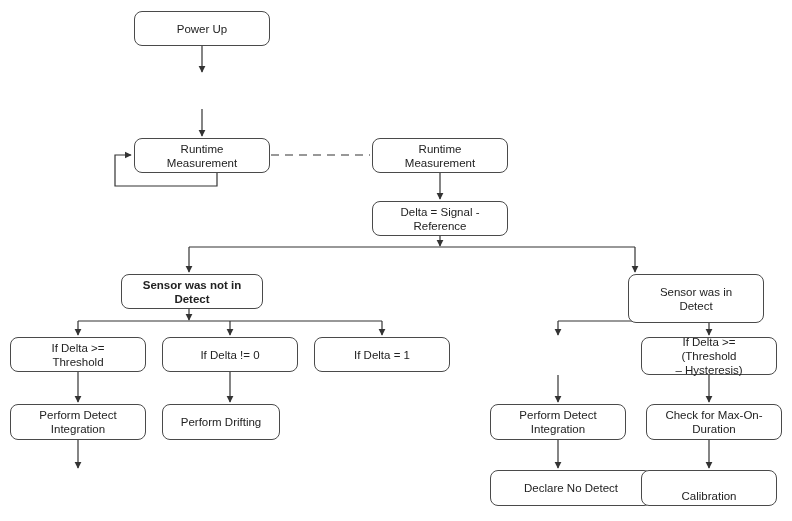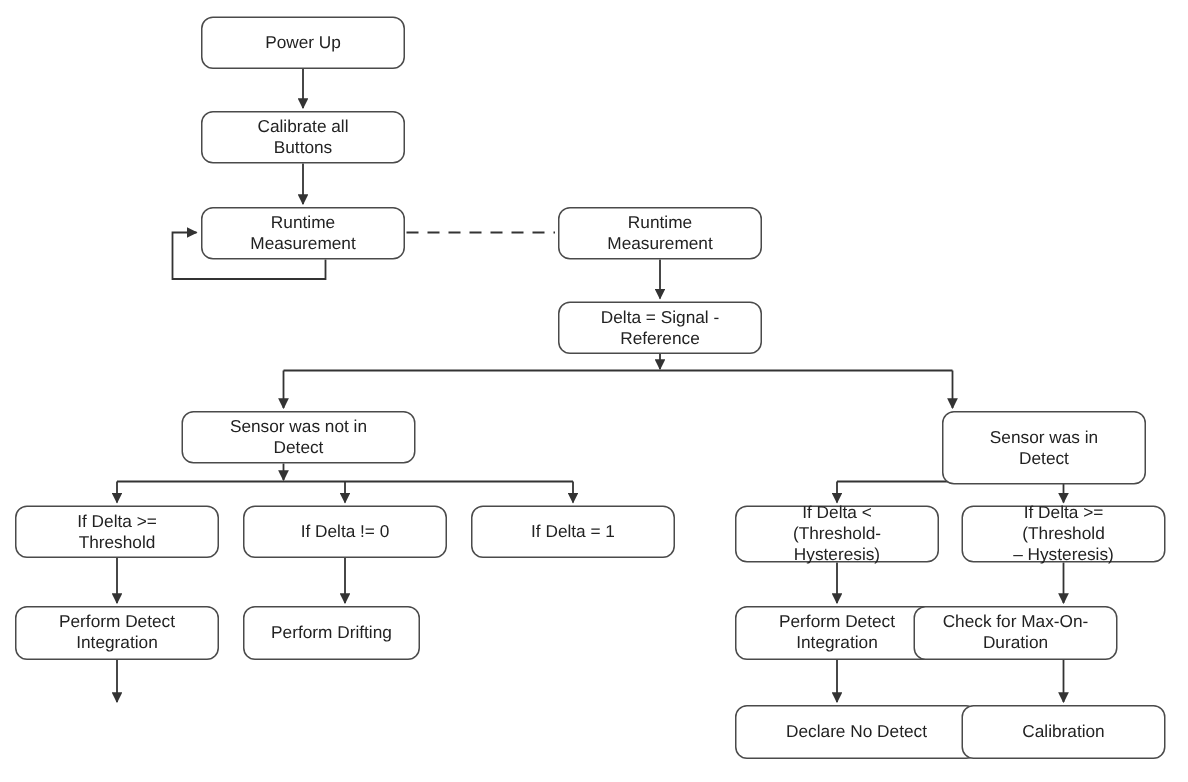--- a/index.html
+++ b/index.html
@@ -91,72 +91,65 @@
       <line x1="558" y1="375" x2="558" y2="402" marker-end="url(#arrow)"></line>
       <line x1="709" y1="375" x2="709" y2="402" marker-end="url(#arrow)"></line>
       <line x1="558" y1="440" x2="558" y2="468" marker-end="url(#arrow)"></line>
       <line x1="709" y1="440" x2="709" y2="468" marker-end="url(#arrow)"></line>
     </g>
   </svg>
 
   <div class="node" style="left:134px;top:11px;width:136px;height:35px;">
     <span>Power Up</span>
   </div>
-  <div class="node" style="left:134px;top:74px;width:136px;height:35px;">
-    <span>Calibrate all Buttons</span>
-  </div>
   <div class="node" style="left:134px;top:138px;width:136px;height:35px;">
     <span>Runtime Measurement</span>
   </div>
   <div class="node" style="left:372px;top:138px;width:136px;height:35px;">
     <span>Runtime Measurement</span>
   </div>
   <div class="node" style="left:372px;top:201px;width:136px;height:35px;">
     <span>Delta = Signal -
 Reference</span>
   </div>
-  <div class="node" style="left:121px;top:274px;width:156px;height:35px;">
+  <div class="node" style="left:121px;top:274px;width:142px;height:35px;font-weight:bold;">
     <span>Sensor was not in
 Detect</span>
   </div>
   <div class="node" style="left:595px;top:274px;width:136px;height:49px;margin-left:33px;">
     <span>Sensor was in Detect</span>
   </div>
   <div class="node" style="left:10px;top:337px;width:136px;height:35px;">
     <span>If Delta &gt;= Threshold</span>
   </div>
   <div class="node" style="left:162px;top:337px;width:136px;height:35px;">
     <span>If Delta != 0</span>
   </div>
   <div class="node" style="left:314px;top:337px;width:136px;height:35px;">
     <span>If Delta = 1</span>
-  </div>
-  <div class="node" style="left:490px;top:337px;width:136px;height:38px;">
-    <span>If Delta &lt; (Threshold-
-Hysteresis)</span>
   </div>
   <div class="node" style="left:641px;top:337px;width:136px;height:38px;justify-content:center;">
     <span>If Delta &gt;= (Threshold
 – Hysteresis)</span>
   </div>
   <div class="node" style="left:10px;top:404px;width:136px;height:36px;">
     <span>Perform Detect
 Integration</span>
   </div>
   <div class="node" style="left:162px;top:404px;width:118px;height:36px;">
     <span>Perform Drifting</span>
   </div>
   <div class="node" style="left:490px;top:404px;width:136px;height:36px;">
     <span>Perform Detect
 Integration</span>
   </div>
-  <div class="node" style="left:609px;top:404px;width:136px;height:36px;">
+  <div class="node" style="left:646px;top:404px;width:136px;height:36px;">
     <span>Check for Max-On-
 Duration</span>
   </div>
   <div class="node" style="left:490px;top:470px;width:162px;height:36px;text-align:right;">
     <span>Declare No Detect</span>
   </div>
-  <div class="node" style="left:641px;top:470px;width:136px;height:36px;">
+  <div class="node" style="left:641px;top:470px;width:136px;height:36px;align-items:flex-end;">
     <span>Calibration</span>
   </div>
 
 </div>
 
 </body></html>

